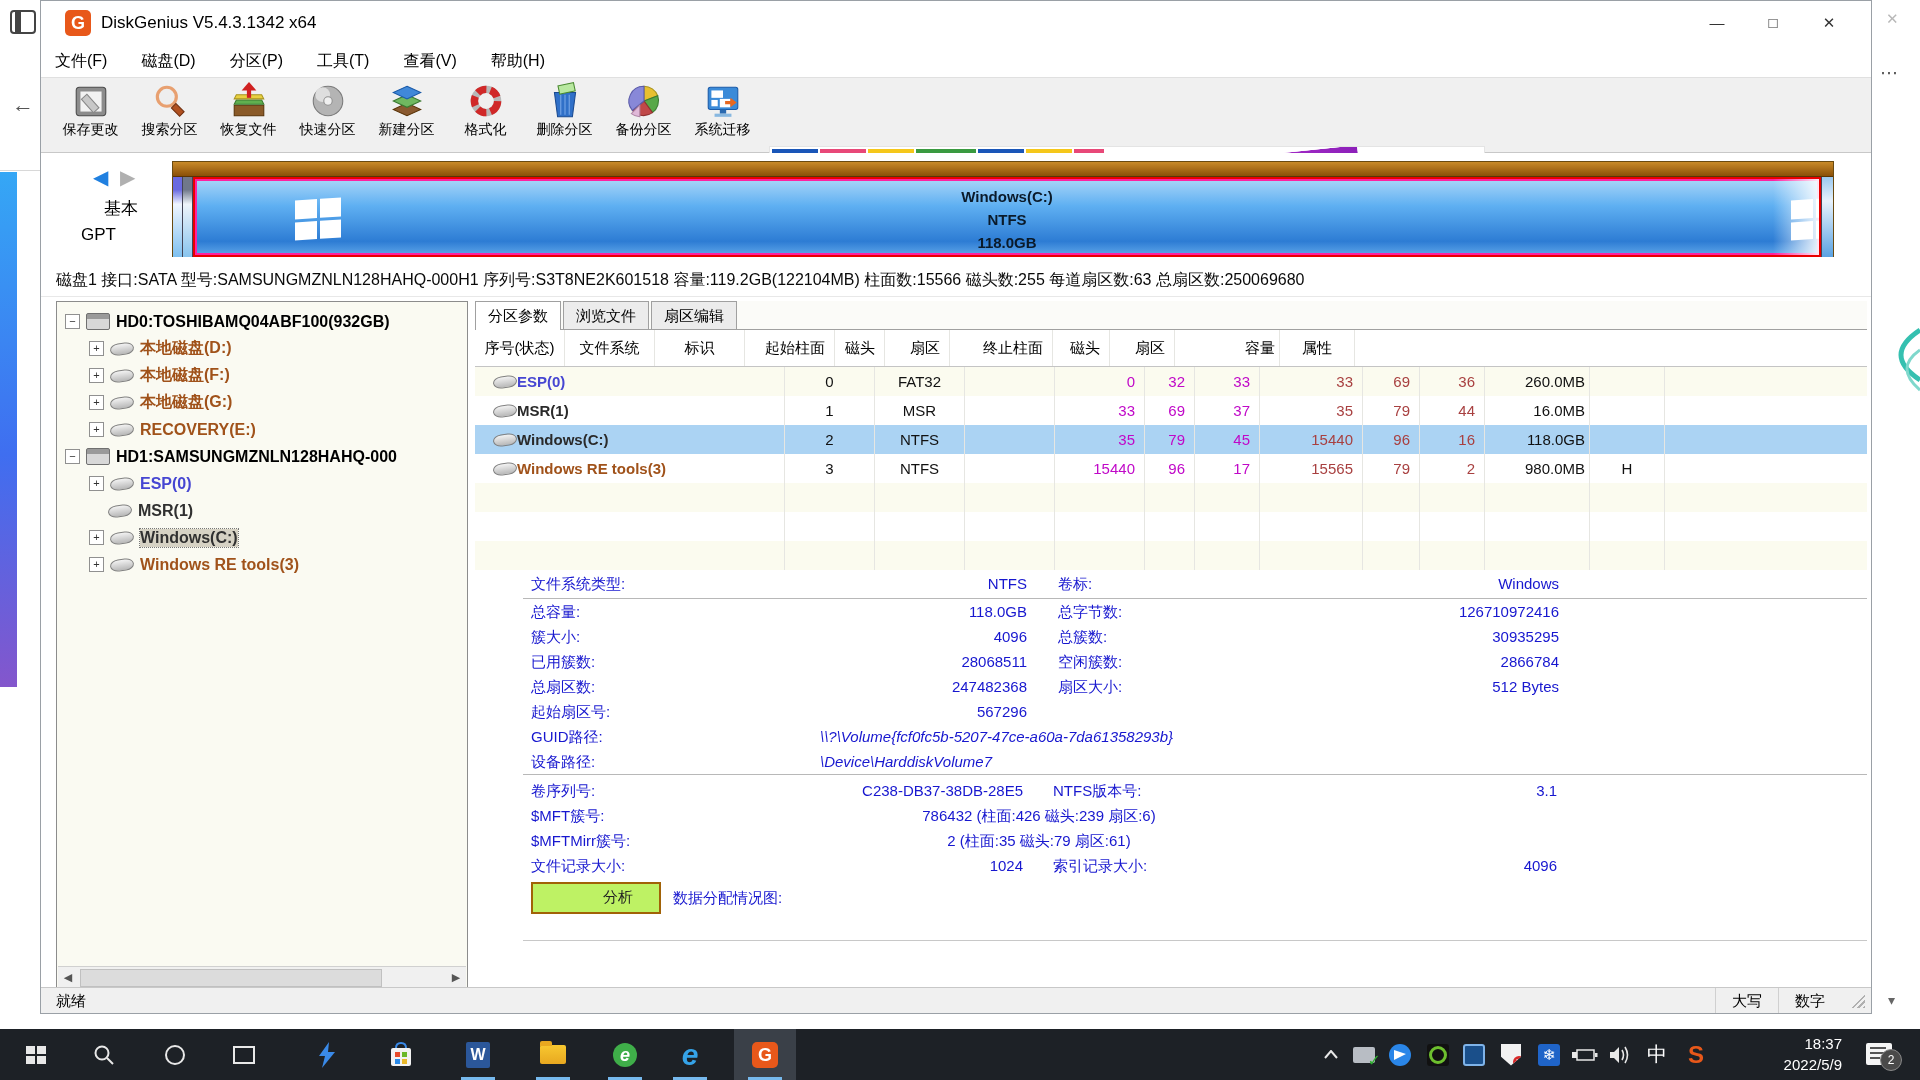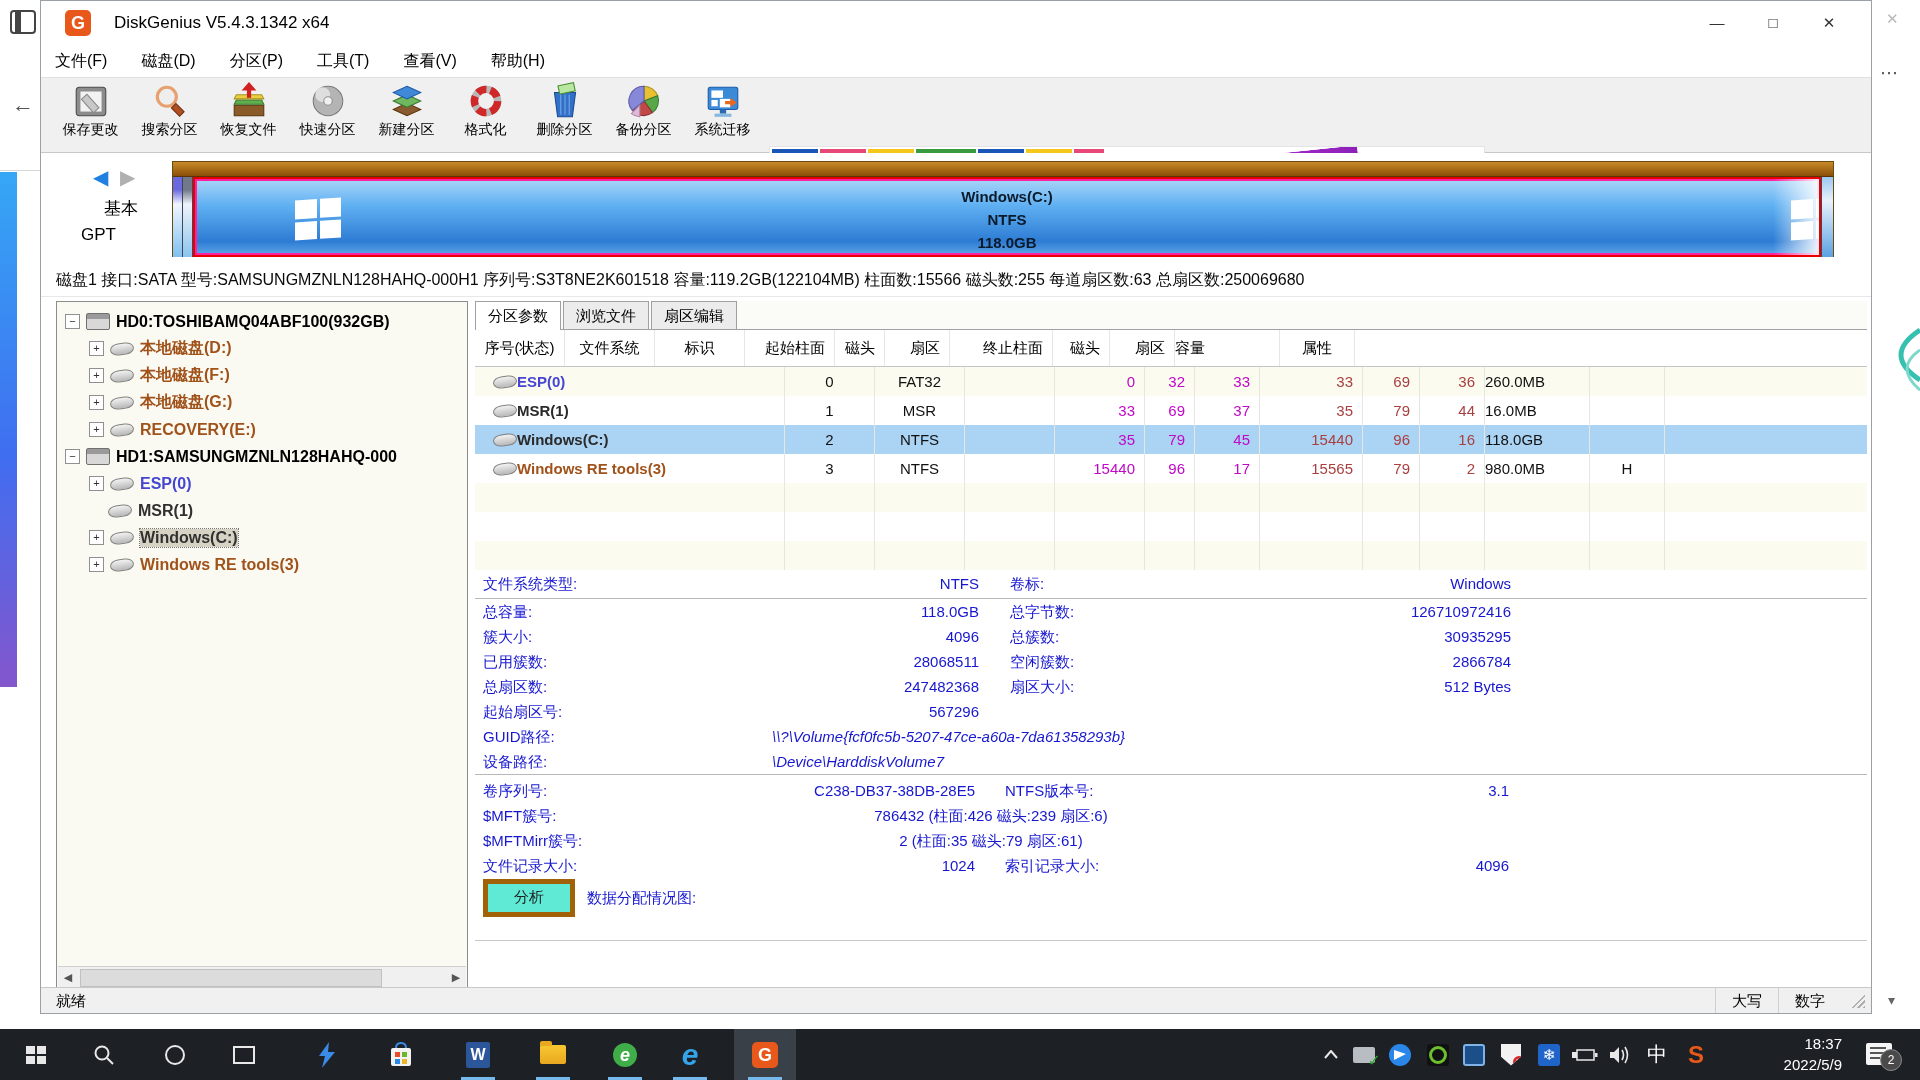--- a/index.html
+++ b/index.html
@@ -19,21 +19,21 @@
   #bg-right .bclose{left:14px;top:10px;font-size:15px;color:#b8b8b8;}
   #bg-right .dd{left:16px;top:992px;font-size:14px;color:#666;}
   #bg-swoosh{left:1872px;top:320px;}
 
   
   #dg{left:40px;top:0;width:1832px;height:1014px;background:#fff;border:1px solid #9aa0a6;box-sizing:border-box;}
 
   #titlebar{left:0;top:0;width:100%;height:44px;background:#fff;}
   #dg-logo{left:24px;top:9px;width:26px;height:26px;background:#e8581a;border-radius:5px;color:#fff;
            font-weight:bold;font-size:18px;text-align:center;line-height:26px;}
-  #dg-title{left:73px;top:0;height:44px;line-height:44px;font-size:17px;color:#000;}
+  #dg-title{left:60px;top:0;height:44px;line-height:44px;font-size:17px;color:#000;}
   #win-controls{right:14px;top:0;height:44px;display:flex;}
   #win-controls .wc{width:56px;height:44px;text-align:center;line-height:44px;font-size:15px;color:#333;}
 
   #menubar{left:0;top:44px;width:100%;height:32px;background:#fff;display:flex;align-items:center;
            padding-left:14px;box-sizing:border-box;gap:34px;font-size:16px;color:#000;}
 
   #toolbar{left:0;top:76px;width:100%;height:76px;background:#f0f0f0;border-top:1px solid #e0e0e0;
            border-bottom:1px solid #c8c8c8;box-sizing:border-box;}
   .tbtn{position:absolute;top:2px;width:79px;height:70px;text-align:center;}
   .tbtn .ticon{display:block;margin:2px auto 0;width:38px;height:38px;}
@@ -109,42 +109,42 @@
 
   
   .trow{display:flex;height:29px;line-height:29px;font-size:15px;}
   #thead{height:36px;line-height:36px;border-bottom:1px solid #c4c4c4;font-size:15px;color:#000;}
   .cell{box-sizing:border-box;border-right:1px solid #e6e6e2;overflow:hidden;white-space:nowrap;}
   .c0{width:310px;padding-left:8px;position:relative;}
   .c1{width:90px;text-align:center;} .c2{width:90px;text-align:center;} .c3{width:90px;text-align:center;}
   .c4{width:90px;text-align:right;padding-right:9px;} .c5{width:50px;text-align:right;padding-right:9px;}
   .c6{width:65px;text-align:right;padding-right:9px;} .c7{width:103px;text-align:right;padding-right:9px;}
   .c8{width:57px;text-align:right;padding-right:9px;} .c9{width:65px;text-align:right;padding-right:9px;}
-  .c10{width:105px;padding-right:4px;} .c11{width:75px;text-align:center;}
+  .c10{width:105px;text-align:right;padding-right:4px;} .c11{width:75px;text-align:center;}
   .c12{flex:1;border-right:none;}
   .r-pale{background:#fbfbef;} .r-white{background:#fff;} .r-sel{background:#abd3f3;}
   .vstart{color:#c008c8;} .vend{color:#a84040;}
   .rowname{font-weight:bold;padding-left:34px;display:inline-block;}
   .rowico{position:absolute;left:12px;top:9px;}
   .n-blue{color:#4646d2;} .n-dark{color:#2a2a2a;} .n-brown{color:#a0521a;}
 
   
-  #details{font-size:15px;color:#1717cf;}
+  #details{font-size:15px;color:#1717cf;margin-left:48px;}
   .drow{display:flex;height:25px;line-height:25px;white-space:nowrap;}
   .drow.h28{height:28px;line-height:28px;}
   .dl{width:170px;padding-left:8px;flex:none;} .dv{width:326px;text-align:right;flex:none;}
   .dl2{width:170px;margin-left:31px;flex:none;} .dv2{width:331px;text-align:right;flex:none;}
   .sep{border-bottom:1px solid #b8b8b8;} .sep-lite{border-bottom:1px solid #c8c8c8;}
   .dv-left{margin-left:119px;font-style:italic;}
   .b-label{width:150px;padding-left:8px;flex:none;} .b-val-r{width:342px;text-align:right;flex:none;}
   .b-val-c{width:700px;text-align:center;flex:none;margin-left:8px;}
   .b-label2{width:178px;margin-left:30px;flex:none;} .b-val2{width:326px;text-align:right;flex:none;}
   #btnrow{display:flex;align-items:center;height:40px;}
-  #analyze{width:82px;height:28px;margin-left:8px;background:#5eead4;border:5px solid #a16207;
-           font-size:15px;color:#222;text-align:center;line-height:26px;}
+  #analyze{width:82px;height:28px;margin-left:8px;background:#bef264;border:2px solid #a16207;
+           font-size:15px;color:#222;text-align:center;line-height:26px;padding-left:44px;}
   #alloc-label{margin-left:12px;color:#1717cf;font-size:15px;}
   #allocgap{height:22px;}
 
   
   #statusbar{left:0;bottom:0;width:100%;height:26px;background:#f0f0f0;border-top:1px solid #c8c8c8;
              box-sizing:border-box;font-size:15px;color:#000;}
   #sb-ready{left:15px;top:0;line-height:25px;}
   #sb-right{right:6px;top:0;height:25px;display:flex;align-items:center;}
   .sb-cell{padding:0 16px;border-left:1px solid #d0d0d0;height:25px;line-height:25px;}
   #sb-grip{width:14px;height:14px;margin-left:10px;

